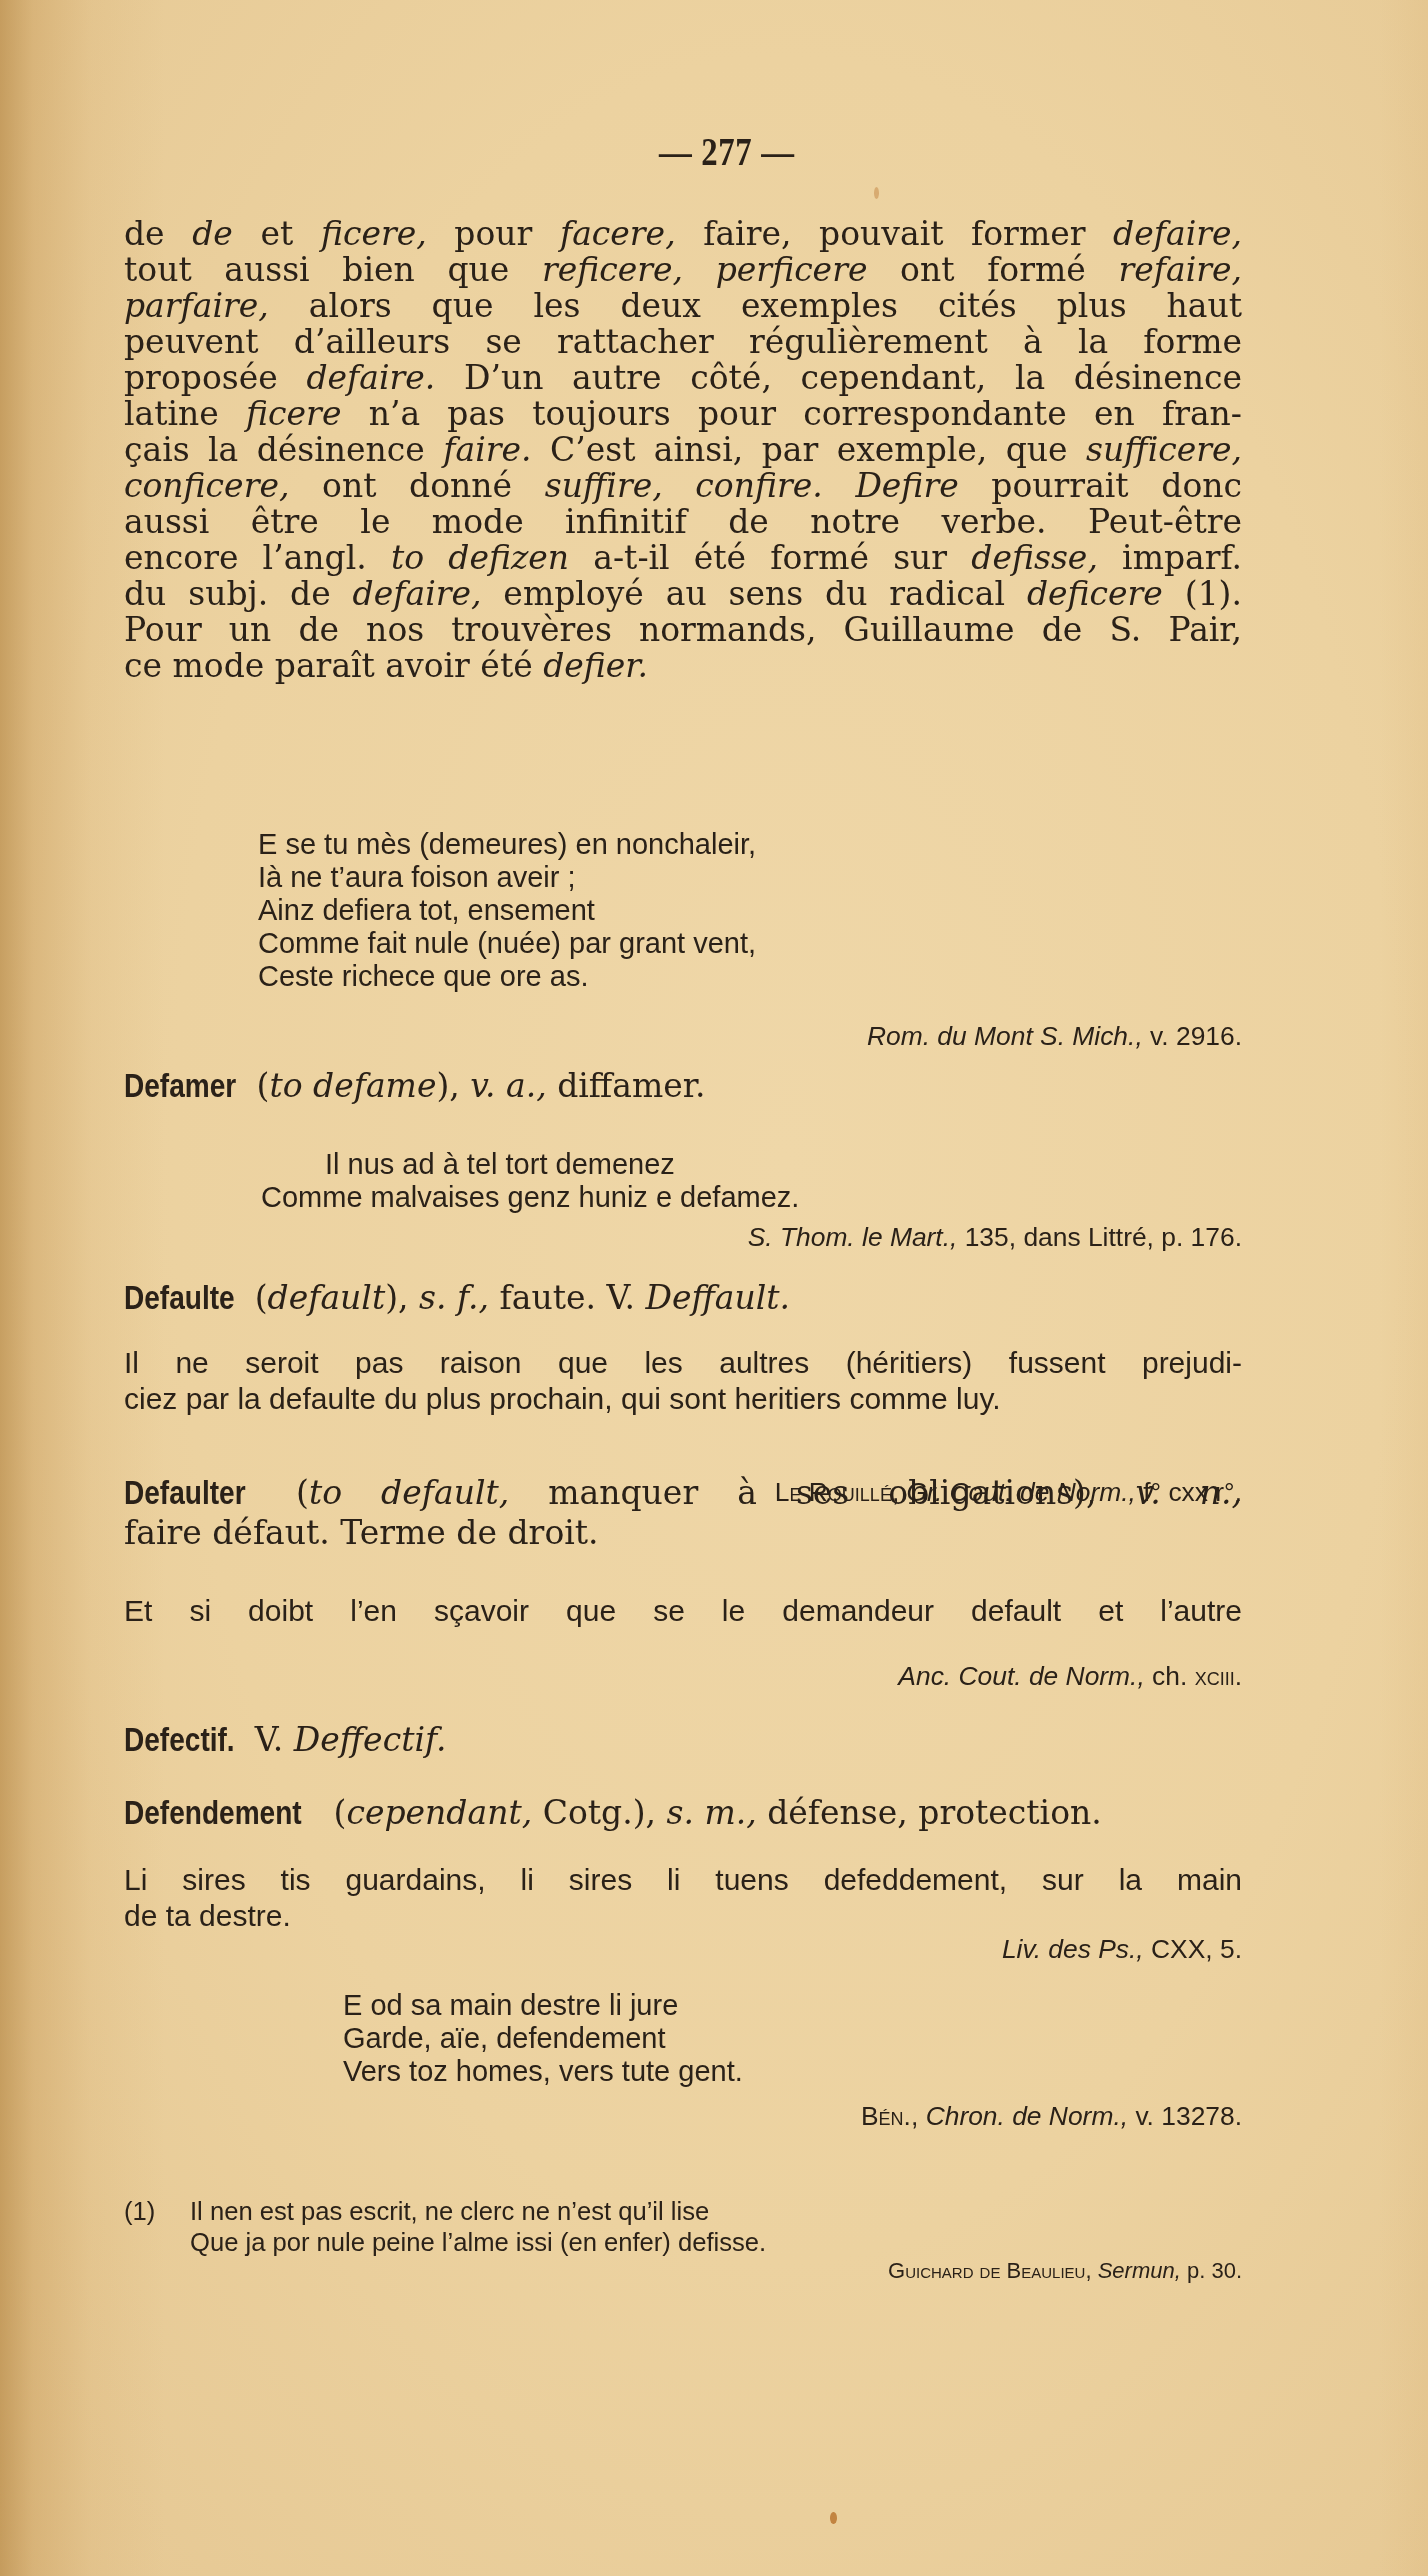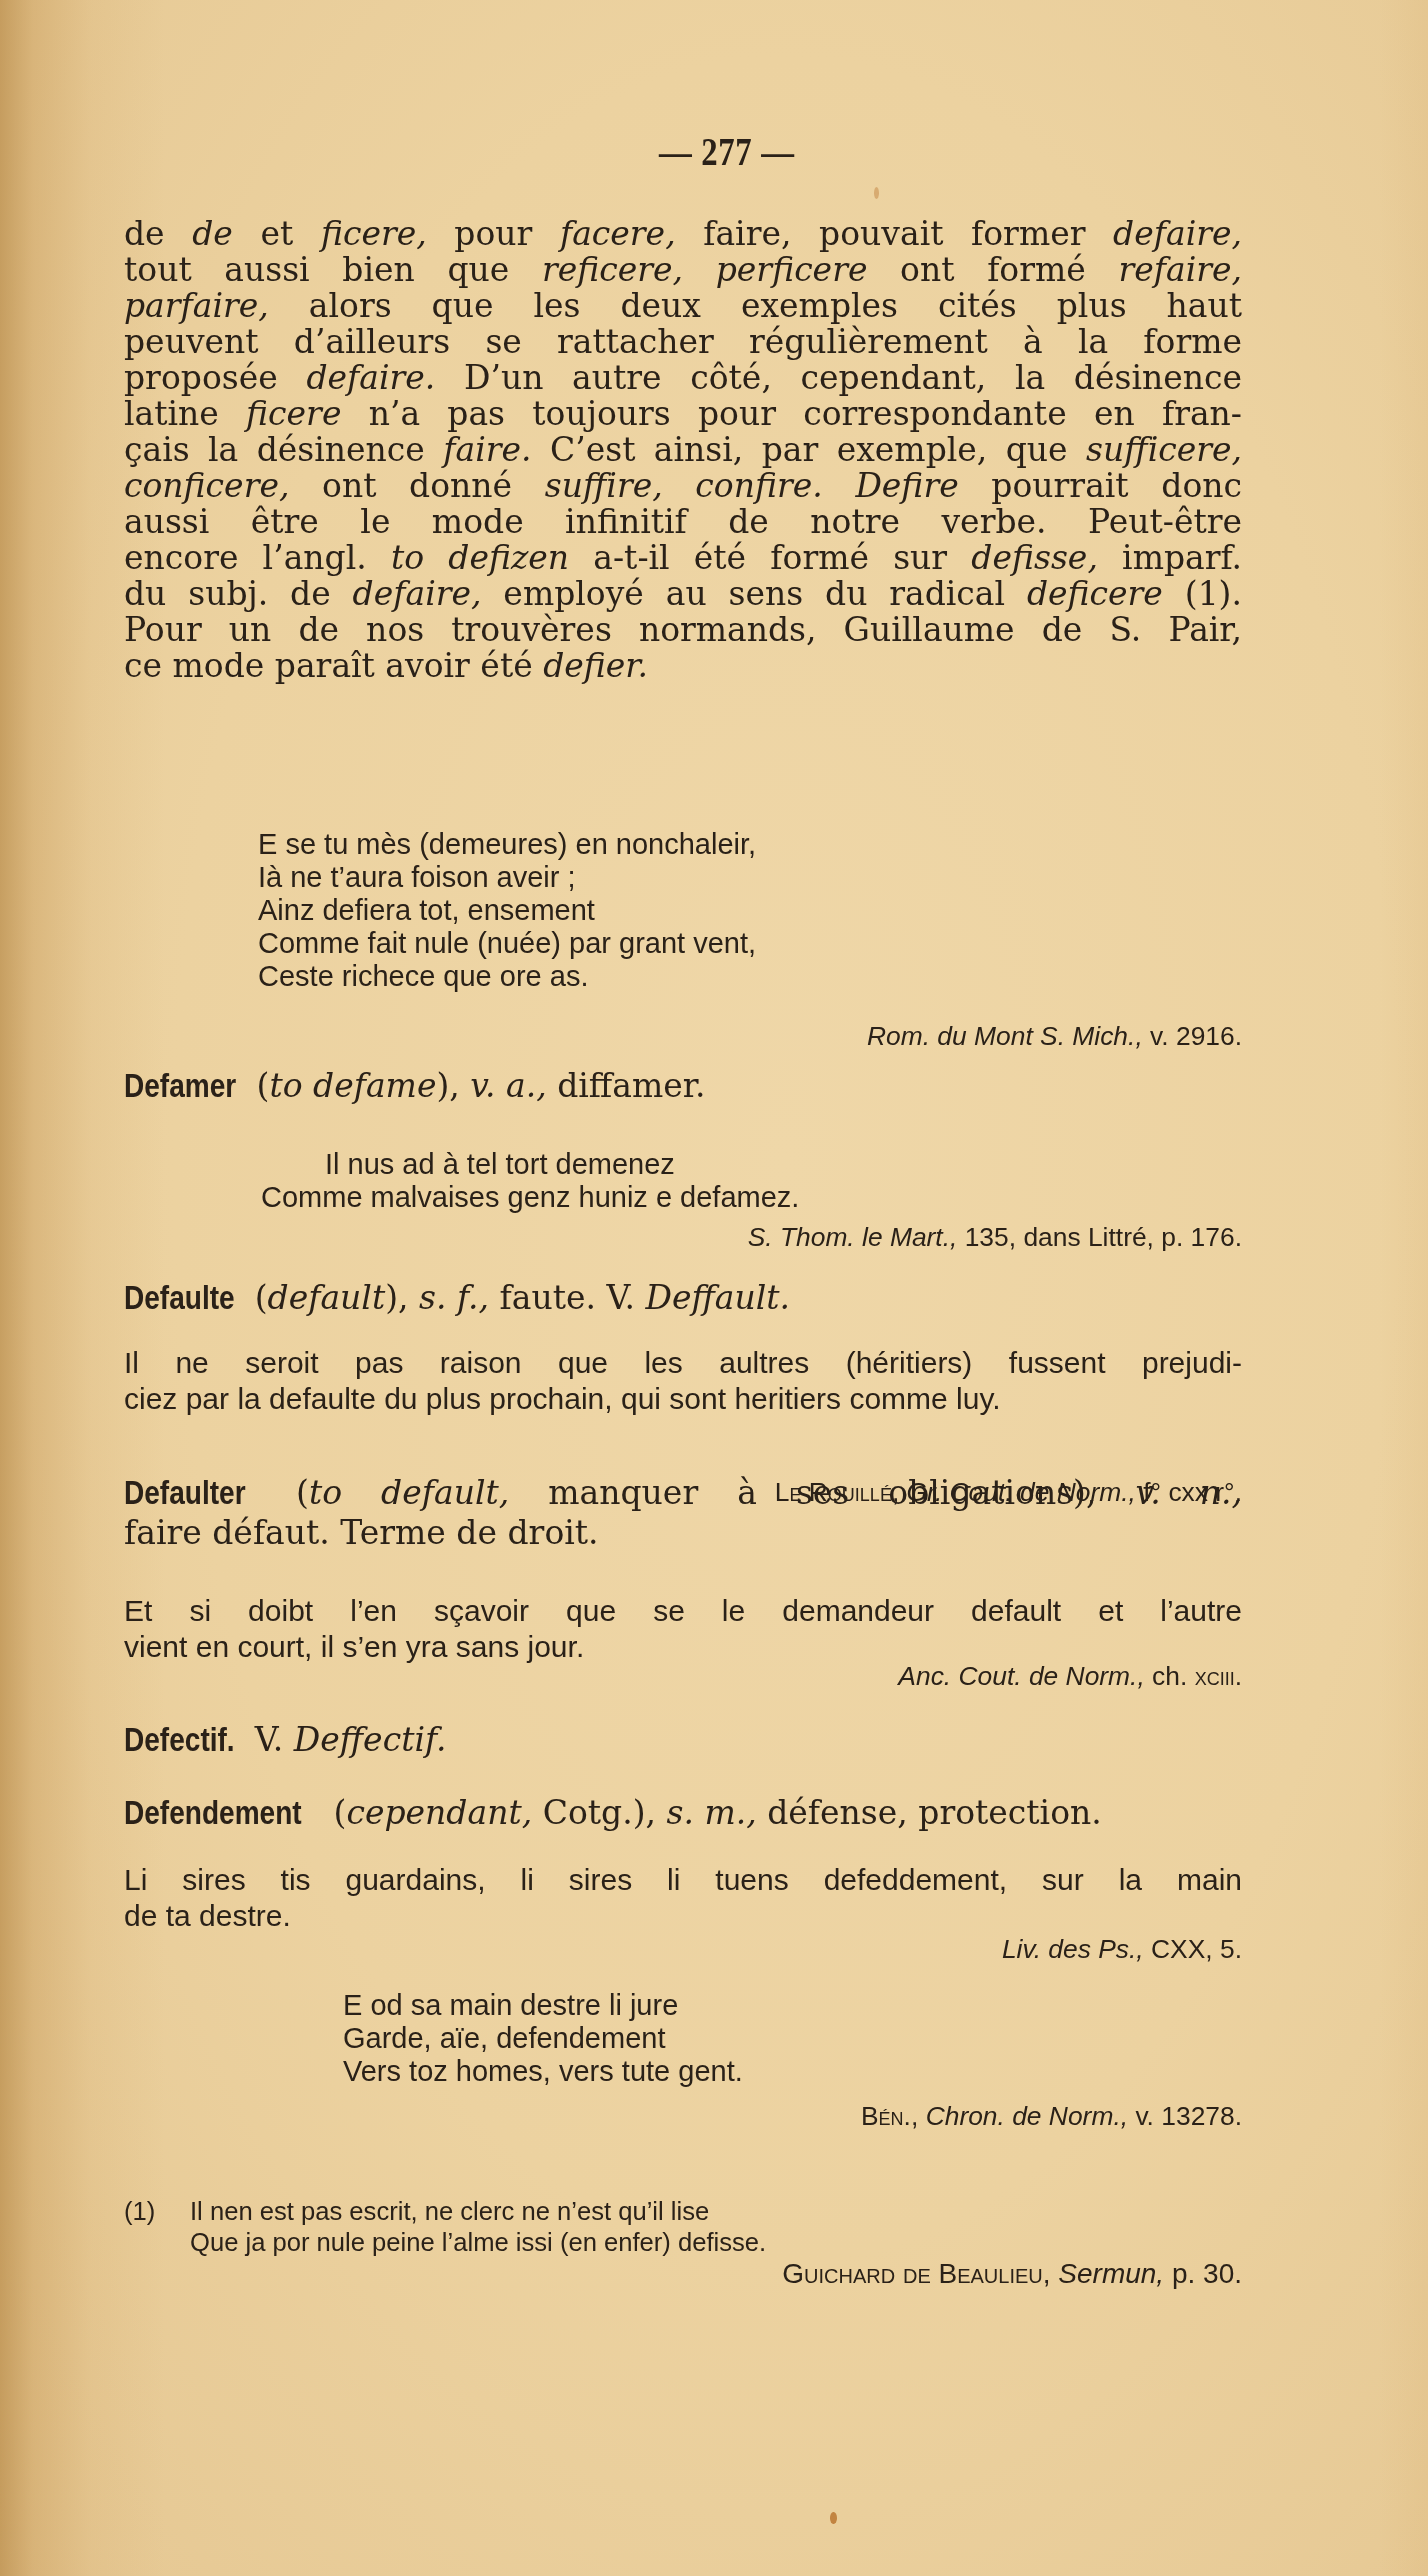--- a/index.html
+++ b/index.html
@@ -173,21 +173,20 @@
 <div class="source" style="top:1477px;"><span class="sc">Le Rouillé,</span><span> </span><i>Gr. Cout. de Norm.,</i><span> f° cxx r°.</span></div>
 
 <div class="entry" style="top:1473px;">
   <div style="text-align:justify; text-align-last:justify; white-space:nowrap;">
     <span class="headword">Defaulter</span><span><span> (</span><i>to default,</i><span> manquer à ses obligations), </span><i>v. n.,</i></span>
   </div>
   <div>faire défaut. Terme de droit.</div>
 </div>
 <div class="prose-quote" style="top:1593px;">
   <span class="pline">Et si doibt l’en sçavoir que se le demandeur default et l’autre</span>
-  <span class="pline last">vient en court, il s’en yra sans jour.</span>
 </div>
 <div class="source" style="top:1661px;"><i>Anc. Cout. de Norm.,</i><span> ch. </span><span class="sc">xciii.</span></div>
 
 <div class="entry" style="top:1720px;">
   <span class="headword">Defectif.</span><span><span> V. </span><i>Deffectif.</i></span>
 </div>
 
 <div class="entry" style="top:1793px;">
   <span class="headword">Defendement</span><span><span> (</span><i>cependant,</i><span> Cotg.), </span><i>s. m.,</i><span> défense, protection.</span></span>
 </div>
@@ -201,17 +200,17 @@
   <span class="vline">Garde, aïe, defendement</span>
   <span class="vline">Vers toz homes, vers tute gent.</span>
 </div>
 <div class="source" style="top:2101px;"><span class="sc">Bén.,</span><span> </span><i>Chron. de Norm.,</i><span> v. 13278.</span></div>
 
 <div class="footnote" style="top:2196px; left:124px;">(1)</div>
 <div class="footnote" style="top:2196px; left:190px;">
   <div>Il nen est pas escrit, ne clerc ne n’est qu’il lise</div>
   <div>Que ja por nule peine l’alme issi (en enfer) defisse.</div>
 </div>
-<div class="source" style="top:2258px; font-size:28px;"><span class="sc">Guichard de Beaulieu,</span><span> </span><i>Sermun,</i><span> p. 30.</span></div>
+<div class="source" style="top:2258px; font-size:22px;"><span class="sc">Guichard de Beaulieu,</span><span> </span><i>Sermun,</i><span> p. 30.</span></div>
 
 <div class="spot" style="left:830px; top:2512px; width:6.6px; height:11.6px;"></div>
 <div class="spot" style="left:874px; top:187px; width:5px; height:11.6px; opacity:0.4;"></div>
 
 
 </body></html>

